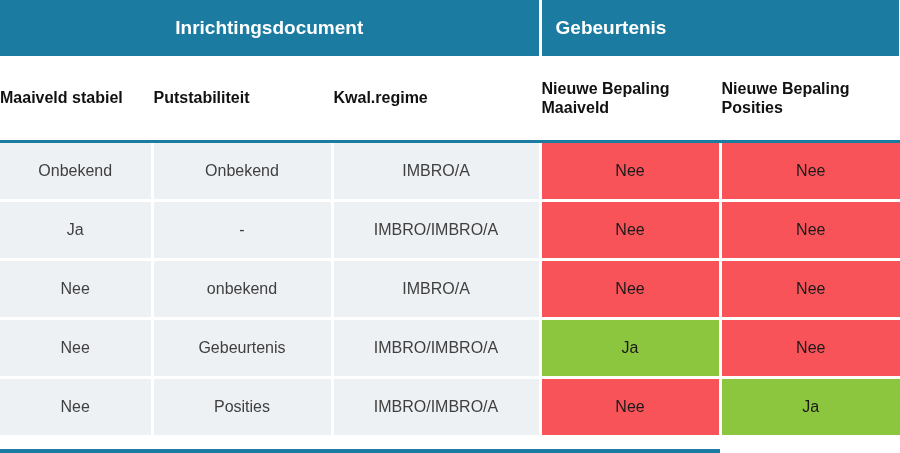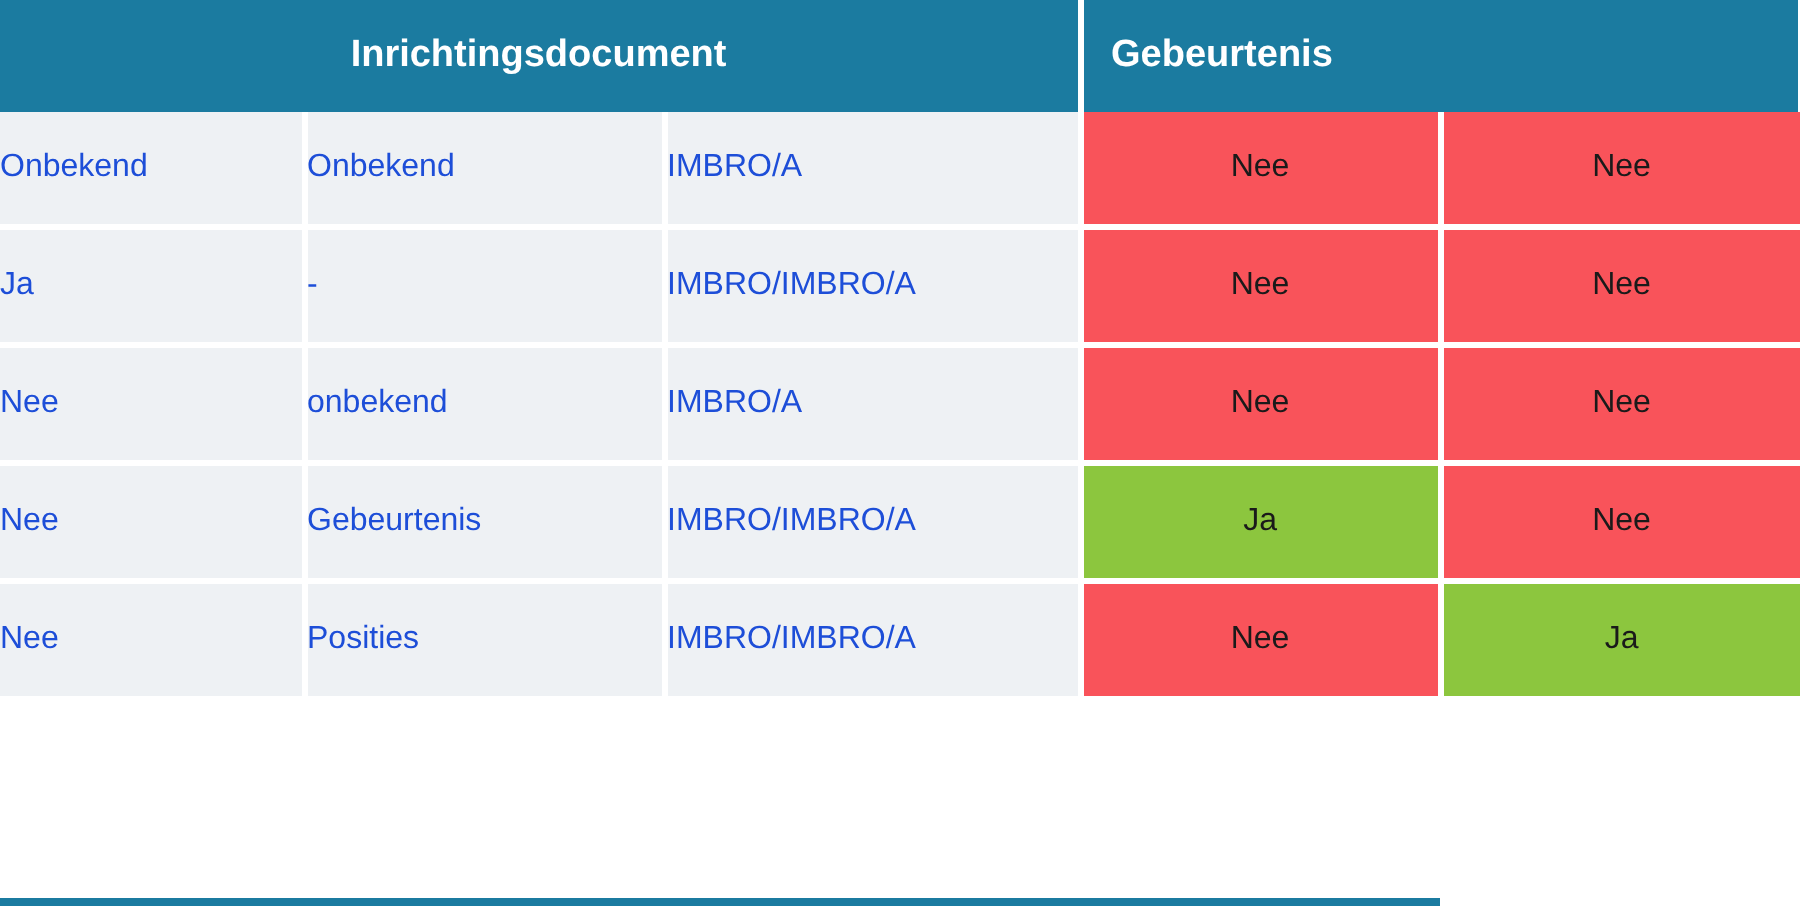--- a/index.html
+++ b/index.html
@@ -56,26 +56,26 @@
     padding: 10px 12px 10px 12px;
     vertical-align: top;
     line-height: 1.2;
     border-bottom: 3px solid #1b7ba0;
     border-right: 3px solid #ffffff;
     height: 84px;
   }
   
   .cell {
     font-size: 16px;
-    color: #1d4ed8;
+    color: #404040;
     padding: 0 12px;
     height: 56px;
     border-bottom: 3px solid #ffffff;
     border-right: 3px solid #ffffff;
-    text-align: left;
+    text-align: center;
     white-space: nowrap;
     overflow: hidden;
     text-overflow: ellipsis;
   }
   .cell.zebra-light { background: #eef1f4; }
   .cell.flag {
     text-align: center;
     font-size: 16px;
     color: #1a1a1a;
   }
@@ -104,20 +104,27 @@
       <col style="width:152px">
       <col style="width:180px">
       <col style="width:208px">
       <col style="width:180px">
       <col style="width:180px">
     </colgroup>
     <thead>
       <tr>
         <th class="group-head left-group" colspan="3">Inrichtingsdocument</th>
         <th class="group-head right-group" colspan="2">Gebeurtenis</th>
+      </tr>
+      <tr>
+        <th class="col-head">Maaiveld stabiel</th>
+        <th class="col-head">Putstabiliteit</th>
+        <th class="col-head">Kwal.regime</th>
+        <th class="col-head">Nieuwe Bepaling Maaiveld</th>
+        <th class="col-head last-col">Nieuwe Bepaling Posities</th>
       </tr>
     </thead>
     <tbody>
       <tr>
         <td class="cell zebra-light">Onbekend</td>
         <td class="cell zebra-light">Onbekend</td>
         <td class="cell zebra-light">IMBRO/A</td>
         <td class="cell flag flag-no">Nee</td>
         <td class="cell flag flag-no last-col">Nee</td>
       </tr>

